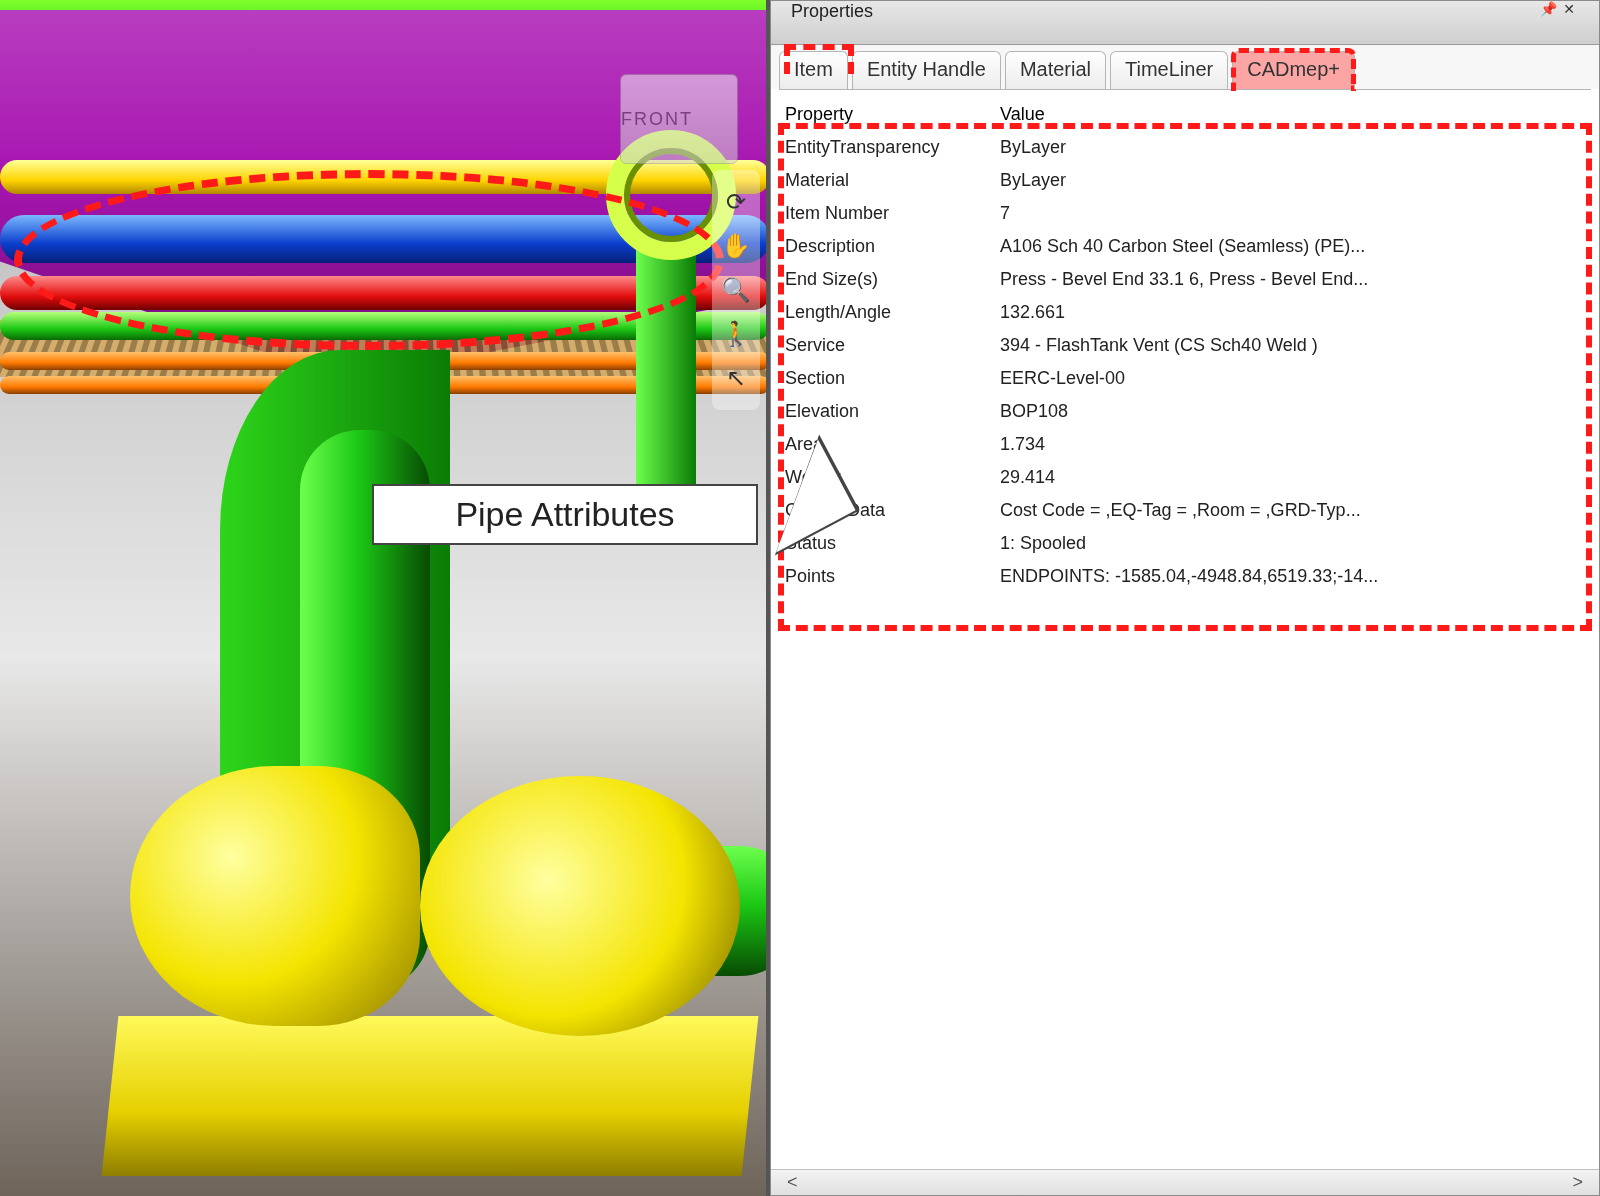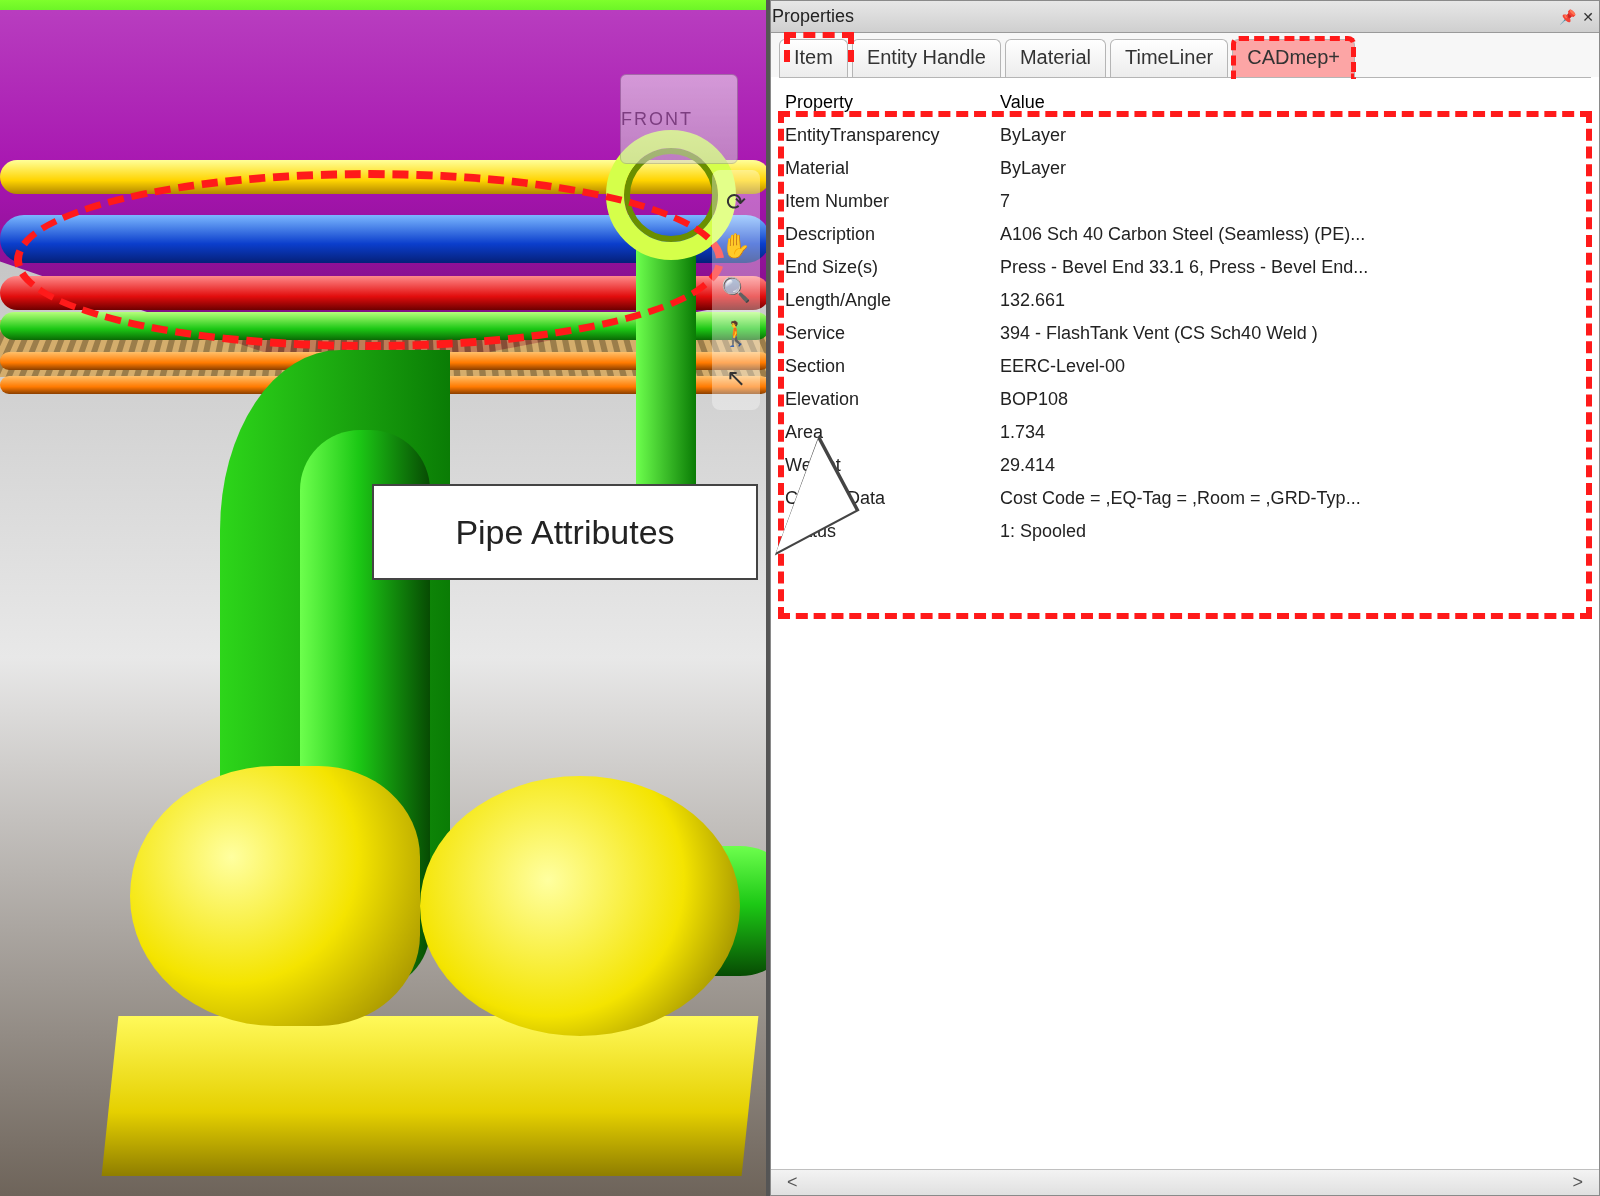--- a/index.html
+++ b/index.html
@@ -97,21 +97,21 @@
   .viewcube {
     position:absolute; right:28px; top:74px; width:118px; height:90px;
     background: linear-gradient(180deg,#f2f2f2,#cfcfcf);
     border:1px solid #999; border-radius:6px;
     display:flex; align-items:center; justify-content:flex-start;
     font-size:18px; color:#555; letter-spacing:2px; opacity:.55;
   }
 
   
   .callout {
-    position:absolute; left:372px; top:484px; width:386px; height:96px;
+    position:absolute; left:372px; top:484px; width:386px; height:61px;
     background:#fff; border:2px solid #444;
     display:flex; align-items:center; justify-content:center;
     font-size:34px; color:#222; z-index:40;
   }
   .callout-tail {
     position:absolute;
     border-style:solid;
     z-index:39;
   }
   .callout-tail.fill {
@@ -127,24 +127,24 @@
     transform: rotate(-28deg);
     z-index:38;
   }
 
   
   .panel {
     flex:1; height:100%; background:#fff; display:flex; flex-direction:column;
     border:1px solid #8a8a8a;
   }
   .panel-titlebar {
-    height:32px;
+    height:44px;
     background: linear-gradient(180deg,#e7e7e7,#cfcfcf);
     border-bottom:1px solid #9a9a9a;
-    display:flex; align-items:center; padding:0 1px;
+    display:flex; align-items:flex-start; padding:0 20px;
     font-size:18px; color:#222;
   }
   .panel-titlebar .spacer { flex:1; }
   .panel-titlebar .win-btn { width:20px; text-align:center; font-size:14px; color:#333; cursor:pointer; }
 
   .tabs {
     display:flex; align-items:flex-end; gap:4px; padding:6px 8px 0 8px;
     background:#f7f7f7;
   }
   .tab {
@@ -330,20 +330,24 @@
             <div class="v">29.414</div>
           </div>
         <div class="prop-row">
             <div class="k">CustomData</div>
             <div class="v">Cost Code = ,EQ-Tag = ,Room = ,GRD-Typ...</div>
           </div>
         <div class="prop-row">
             <div class="k">Status</div>
             <div class="v"> 1: Spooled</div>
           </div>
+        <div class="prop-row">
+            <div class="k">Points</div>
+            <div class="v">ENDPOINTS: -1585.04,-4948.84,6519.33;-14...</div>
+          </div>
       </div>
 
       <div class="dashed-outline"></div>
 
       <div style="flex:1"></div>
 
       <div class="scrollbar-bottom">
         <span class="arrow">&lt;</span>
         <span class="thumb"></span>
         <span class="arrow">&gt;</span>

